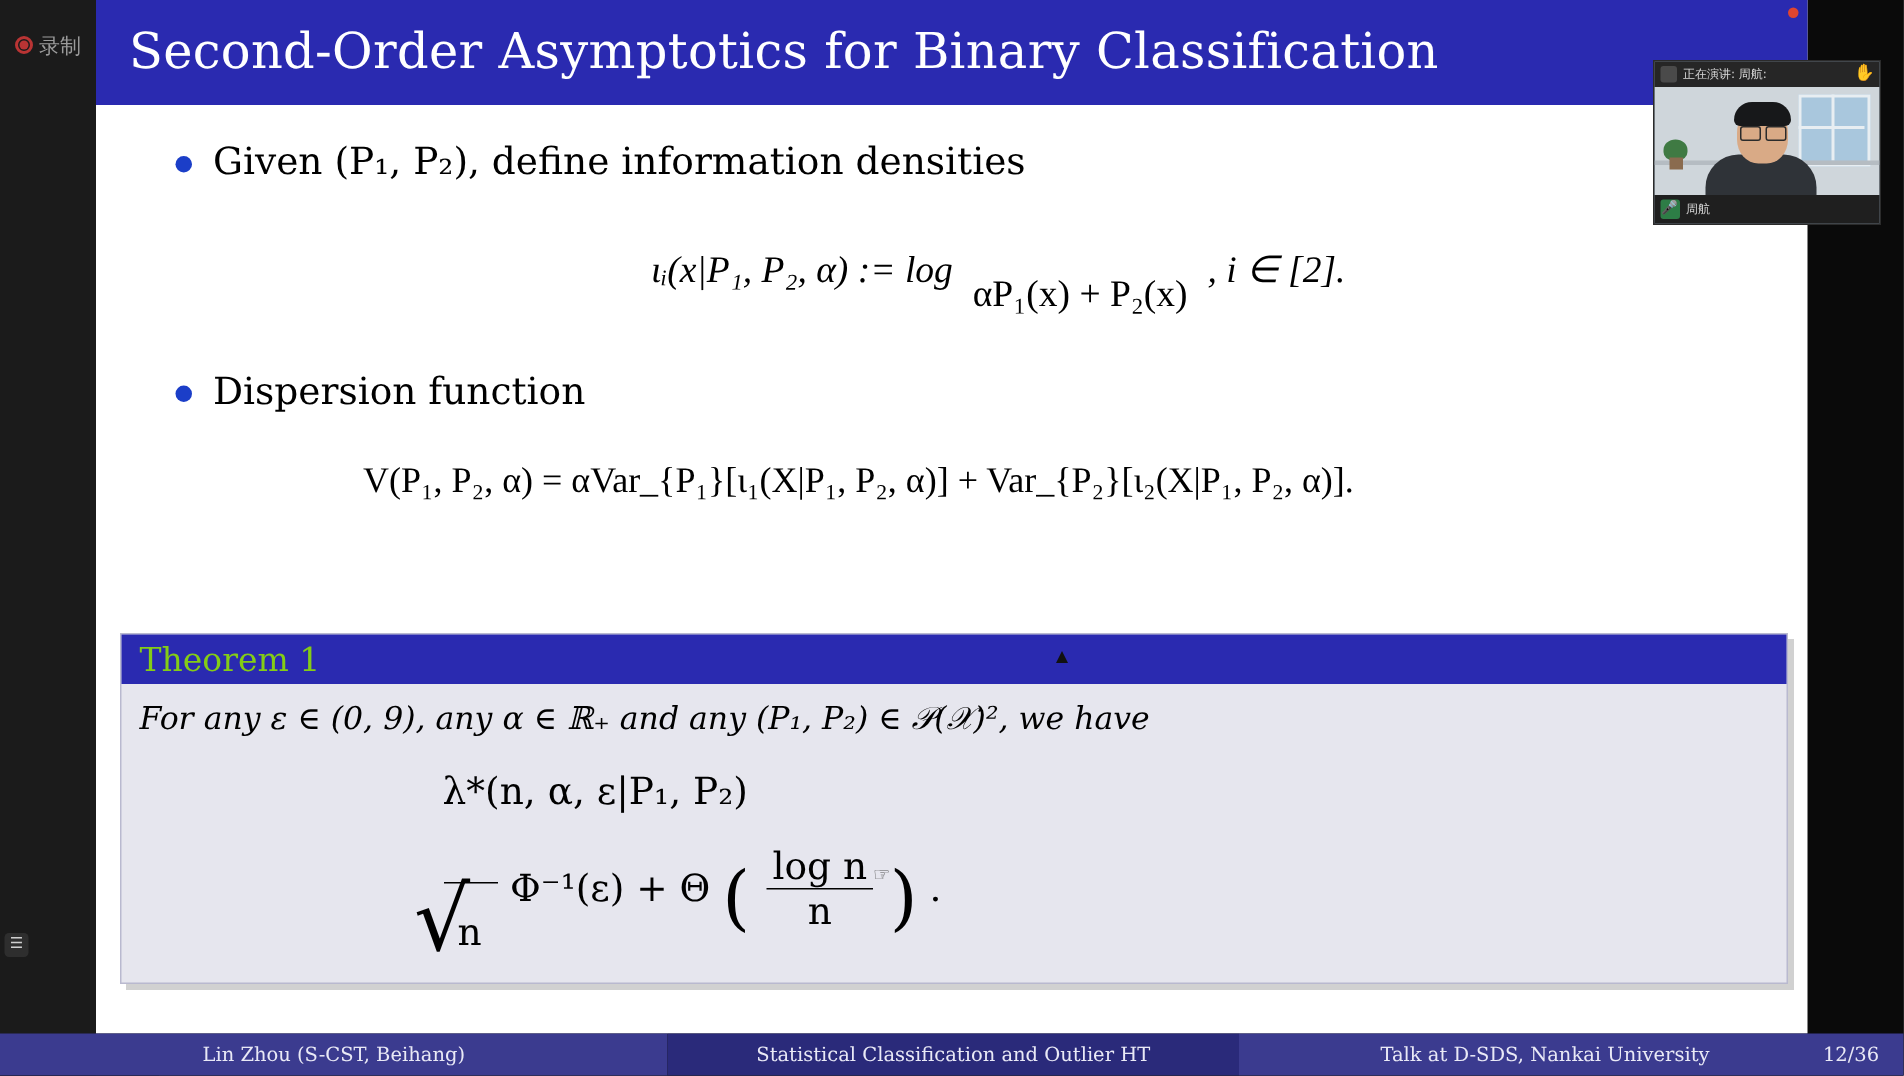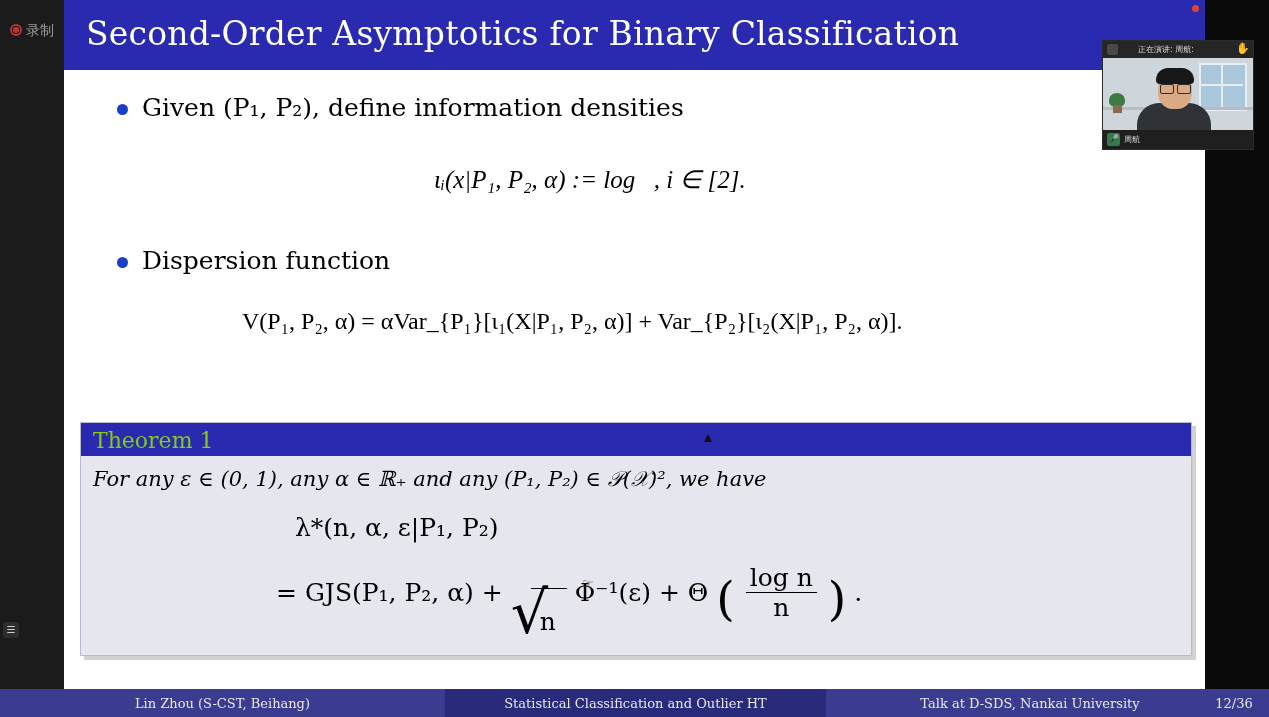--- a/index.html
+++ b/index.html
@@ -59,21 +59,21 @@
   .f1{width:445px;background:#3b3b8f;}
   .f2{width:381px;background:#2a2a7a;}
   .f3{flex:1;background:#3b3b8f;display:flex;}
   .fseg{display:flex;align-items:center;justify-content:center;height:28px;color:#e9e9f6;font-size:13px;
         font-family:"DejaVu Serif",serif;}
 
   
   .pip{position:absolute;left:1102px;top:40px;width:150px;height:108px;background:#6d7a86;
        border:1px solid #2b2b2b;overflow:hidden;}
   .pip-top{position:absolute;left:0;top:0;width:150px;height:17px;background:#262626;
-           display:flex;align-items:center;gap:20px;padding:0 4px;box-sizing:border-box;}
+           display:flex;align-items:center;gap:4px;padding:0 4px;box-sizing:border-box;}
   .pip-top-label{color:#d8d8d8;font-size:8px;}
   .pip-av{width:11px;height:11px;border-radius:2px;background:#4a4a4a;}
   .pip-hand{position:absolute;right:3px;top:2px;color:#cdb089;font-size:11px;line-height:11px;}
   .pip-bot{position:absolute;left:0;bottom:0;width:150px;height:19px;background:#1f1f1f;
            display:flex;align-items:center;gap:4px;padding:0 4px;box-sizing:border-box;}
   .pip-bot-label{color:#d8d8d8;font-size:8px;}
   .pip-mic{width:13px;height:13px;border-radius:2px;background:#2d7d46;color:#fff;font-size:9px;
            line-height:13px;text-align:center;}
   
   .cam-wall{position:absolute;left:0;top:17px;width:150px;height:72px;background:#cfd6db;}
@@ -118,39 +118,39 @@
     </div>
 
     <div class="body">
 
       <div class="bdot" style="left:53px;top:34px;"></div>
       <div class="bullet" style="left:78px;top:23px;font-size:25px;">Given (P₁, P₂), define information densities</div>
 
       <div class="eq" style="left:370px;top:95px;font-size:25px;">
         <span class="it">ιᵢ(x|P₁, P₂, α) := log</span>
         <span class="frac">
+          <span class="den">αP₁(x) + P₂(x)</span>
         </span>
         <span class="it">,   i ∈ [2].</span>
       </div>
 
       <div class="bdot" style="left:53px;top:187px;"></div>
       <div class="bullet" style="left:78px;top:176px;font-size:25px;">Dispersion function</div>
 
       <div class="eq" style="left:178px;top:238px;font-size:24px;">V(P₁, P₂, α) = αVar_{P₁}[ι₁(X|P₁, P₂, α)] + Var_{P₂}[ι₂(X|P₁, P₂, α)].</div>
 
       <div class="thm">
         <div class="thm-head">
           <div class="thm-head-label">Theorem 1</div>
         </div>
-        <div class="thm-line">For any ε ∈ (0, 1), any α ∈ ℝ₊ and any (P₁, P₂) ∈ 𝒫(𝒳)², we have</div>
+        <div class="thm-line">For any ε ∈ (0, 9), any α ∈ ℝ₊ and any (P₁, P₂) ∈ 𝒫(𝒳)², we have</div>
 
         <div style="position:absolute;left:214px;top:90px;font-size:25px;font-family:'DejaVu Serif',serif;">λ*(n, α, ε|P₁, P₂)</div>
 
         <div style="position:absolute;left:195px;top:140px;font-size:25px;font-family:'DejaVu Serif',serif;">
-          <span>= GJS(P₁, P₂, α) +</span>
           <span class="sqrt">
             <span class="radsym">√</span>
             <span class="rad">
               <span class="frac">
                 <span class="den">n</span>
               </span>
             </span>
           </span>
           <span>Φ⁻¹(ε) + Θ</span>
           <span style="font-size:1.9em;vertical-align:-0.3em;">(</span>

